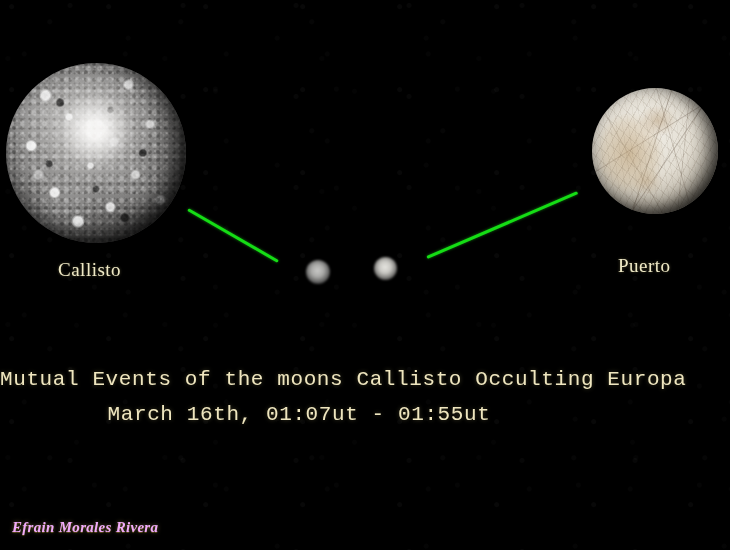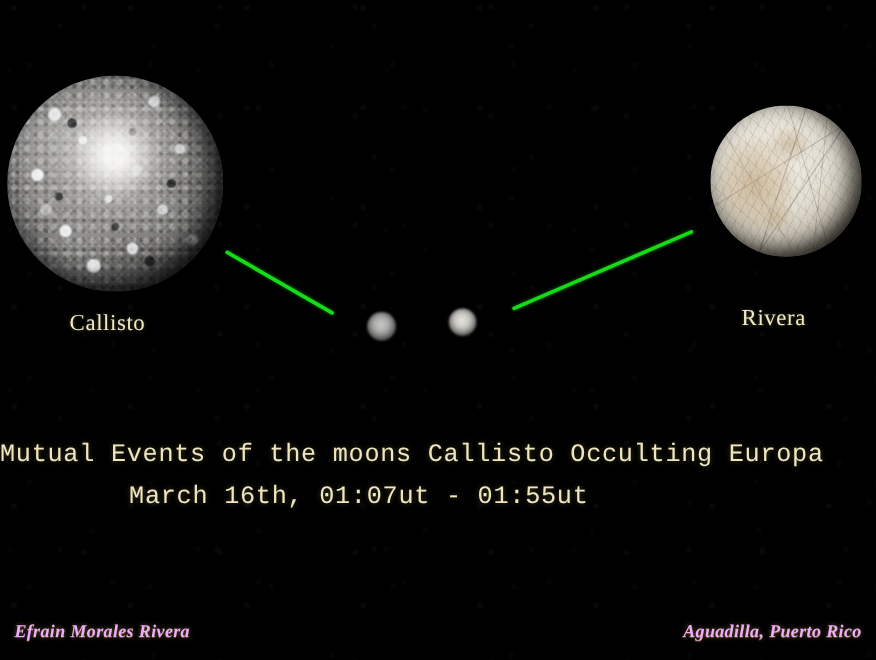--- a/index.html
+++ b/index.html
@@ -208,23 +208,22 @@
     <div class="crackle"></div>
   </div>
 
   <div class="small-moon" id="small-callisto"></div>
   <div class="small-moon" id="small-europa"></div>
 
   <div class="pointer-line" id="pointer-left"></div>
   <div class="pointer-line" id="pointer-right"></div>
 
   <div class="moon-label" id="label-callisto">Callisto</div>
-  <div class="moon-label" id="label-europa">Rivera</div>
+  <div class="moon-label" id="label-europa">Puerto</div>
 
   <div id="caption-block">
     <div class="caption-line" id="caption-title">Mutual Events of the moons Callisto Occulting Europa</div>
     <div class="caption-line" id="caption-time">March 16th, 01:07ut - 01:55ut</div>
   </div>
 
   <div class="credit" id="credit-author">Efrain Morales Rivera</div>
-  <div class="credit" id="credit-location">Aguadilla, Puerto Rico</div>
 
 </div>
 
 </body></html>

